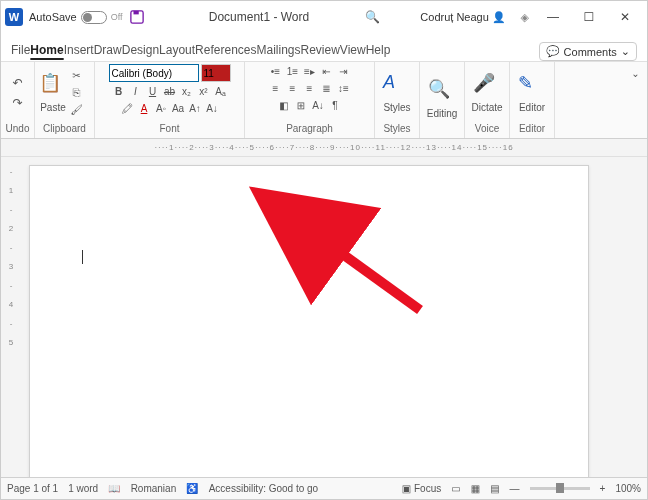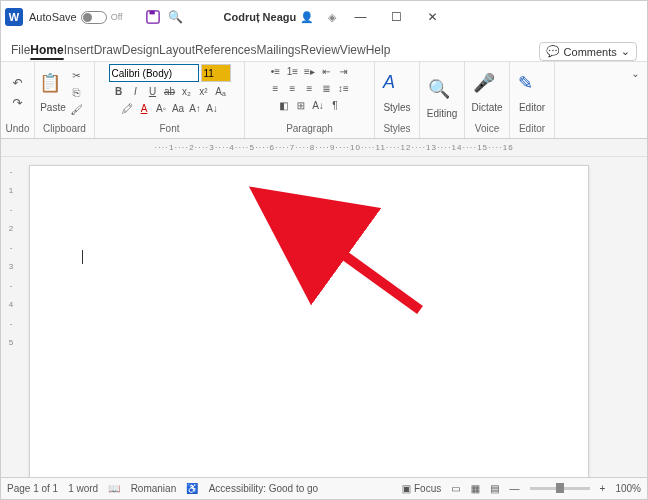--- a/index.html
+++ b/index.html
@@ -1,42 +1,42 @@
 <!DOCTYPE html>
 <html><head>
 <meta charset="utf-8">
 <style>
   * { box-sizing: border-box; margin: 0; padding: 0; font-family: "Segoe UI", Arial, sans-serif; }
   body { width: 648px; height: 500px; overflow: hidden; background: #fff; position: relative; }
   .window { width: 648px; height: 500px; border: 1px solid #ccc; display: flex; flex-direction: column; background: #fff; }
   .titlebar { height: 32px; display: flex; align-items: center; padding: 0 4px; font-size: 11px; color: #333; }
   .word-icon { width: 18px; height: 18px; background: #185abd; color: #fff; display:flex; align-items:center; justify-content:center; font-weight:bold; font-size:11px; border-radius:3px; margin-right:6px;}
-  .autosave-toggle { display:flex; align-items:center; gap:4px; margin-right:22px;}
+  .autosave-toggle { display:flex; align-items:center; gap:4px; margin-right:6px;}
   .toggle { width:26px; height:13px; border:1px solid #888; border-radius:7px; position:relative; background:#fff;}
   .toggle::after{content:"";width:9px;height:9px;border-radius:50%;background:#888;position:absolute;top:1px;left:1px;}
   .save-icon { width:16px; height:16px; color:#7719aa; margin-right:8px; display:flex; align-items:center; justify-content:center;}
   .title-center { flex:1; text-align:center; font-size:12px; color:#444;}
   .search-icon-tb { margin-right: 40px; color:#666; font-size:12px;}
-  .user { display:flex; align-items:center; gap:4px; margin-right:8px;font-weight:bold;}
+  .user { display:flex; align-items:center; gap:4px; margin-right:8px;}
   .diamond{margin:0 6px;color:#888;}
   .winbtn { width:36px; height:28px; display:flex; align-items:center; justify-content:center; color:#444; font-size:12px;}
   .tabs { height:28px; display:flex; align-items:flex-end; padding:0 10px; gap:0; font-size:12px; color:#555;justify-content:space-between;}
   .tab { padding:4px 0; cursor:pointer;}
   .tab.active { text-decoration: underline; text-underline-offset:4px; text-decoration-thickness:2px; color:#222; font-weight:600;}
   .tabs-spacer{flex:1;}
   .comments-btn { border:1px solid #ccc; border-radius:4px; padding:2px 6px; font-size:11px; display:flex; align-items:center; gap:4px; color:#333;}
   .ribbon { height:78px; border-top:1px solid #e0e0e0; border-bottom:1px solid #d0d0d0; background:#fafafa; display:flex; font-size:10px; color:#555; overflow:hidden;}
   .group { border-right:1px solid #e0e0e0; display:flex; flex-direction:column; padding:2px 4px;}
   .group-body{flex:1; display:flex; align-items:center; gap:2px;}
   .group-label{ text-align:center; font-size:10px; color:#666; padding:2px 0;}
   .ico { width:18px; height:18px; display:flex; align-items:center; justify-content:center; color:#555; font-size:12px;}
   .big-ico{width:28px;height:28px;font-size:18px;}
   .paste{ display:flex; flex-direction:column; align-items:center; gap:2px;}
   .font-select{ border:1px solid #0369a1; font-size:10px; height:18px; width:90px; padding:0 2px; background:#fff;}
-  .size-select{ border:1px solid #ccc; font-size:10px; height:18px; width:30px; padding:0 2px; background:#eab308;}
+  .size-select{ border:1px solid #ccc; font-size:10px; height:18px; width:30px; padding:0 2px; background:#b91c1c;}
   .font-col{display:flex; flex-direction:column; gap:2px;}
   .btnrow{display:flex; gap:2px; align-items:center;}
   .mini{width:15px;height:15px;font-size:10px;display:flex;align-items:center;justify-content:center;color:#555;}
   .vgroup{display:flex; flex-direction:column; align-items:center; justify-content:center; padding:0 4px; gap:2px;}
   .ruler-area{ background:#f4f4f4; border-bottom:1px solid #e0e0e0; display:flex; height:18px; font-size:8px; color:#888;}
   .ruler-v{width:20px; background:#f4f4f4;}
   .ruler-h{flex:1; display:flex; align-items:center; justify-content:center; overflow:hidden; white-space:nowrap; letter-spacing:1px;}
   .workspace{flex:1; display:flex; background:#f4f4f4; overflow:hidden;}
   .vruler{width:20px; background:#f4f4f4; display:flex; flex-direction:column; align-items:center; font-size:8px; color:#888; padding-top:10px; gap:10px;}
   .page-wrap{flex:1; overflow:auto; padding:8px 12px 0 8px;}
@@ -60,20 +60,21 @@
       <span>AutoSave</span>
       <div class="toggle"></div>
       <span style="font-size:9px;color:#999">Off</span>
     </div>
     <div class="save-icon">
       <svg width="14" height="14" viewBox="0 0 16 16">
           <rect x="1" y="1" width="14" height="14" rx="2" fill="none" stroke="#7719aa" stroke-width="1.5"></rect>
           <rect x="4" y="1" width="6" height="4" fill="#7719aa"></rect>
         </svg>
     </div>
+    <div class="title-center">Document1 - Word</div>
     <div class="search-icon-tb">🔍</div>
     <div class="user">
       <span>Codruț Neagu</span>
       <span>👤</span>
     </div>
     <span class="diamond">◈</span>
     <div class="winbtn">—</div>
     <div class="winbtn">☐</div>
     <div class="winbtn">✕</div>
   </div>

